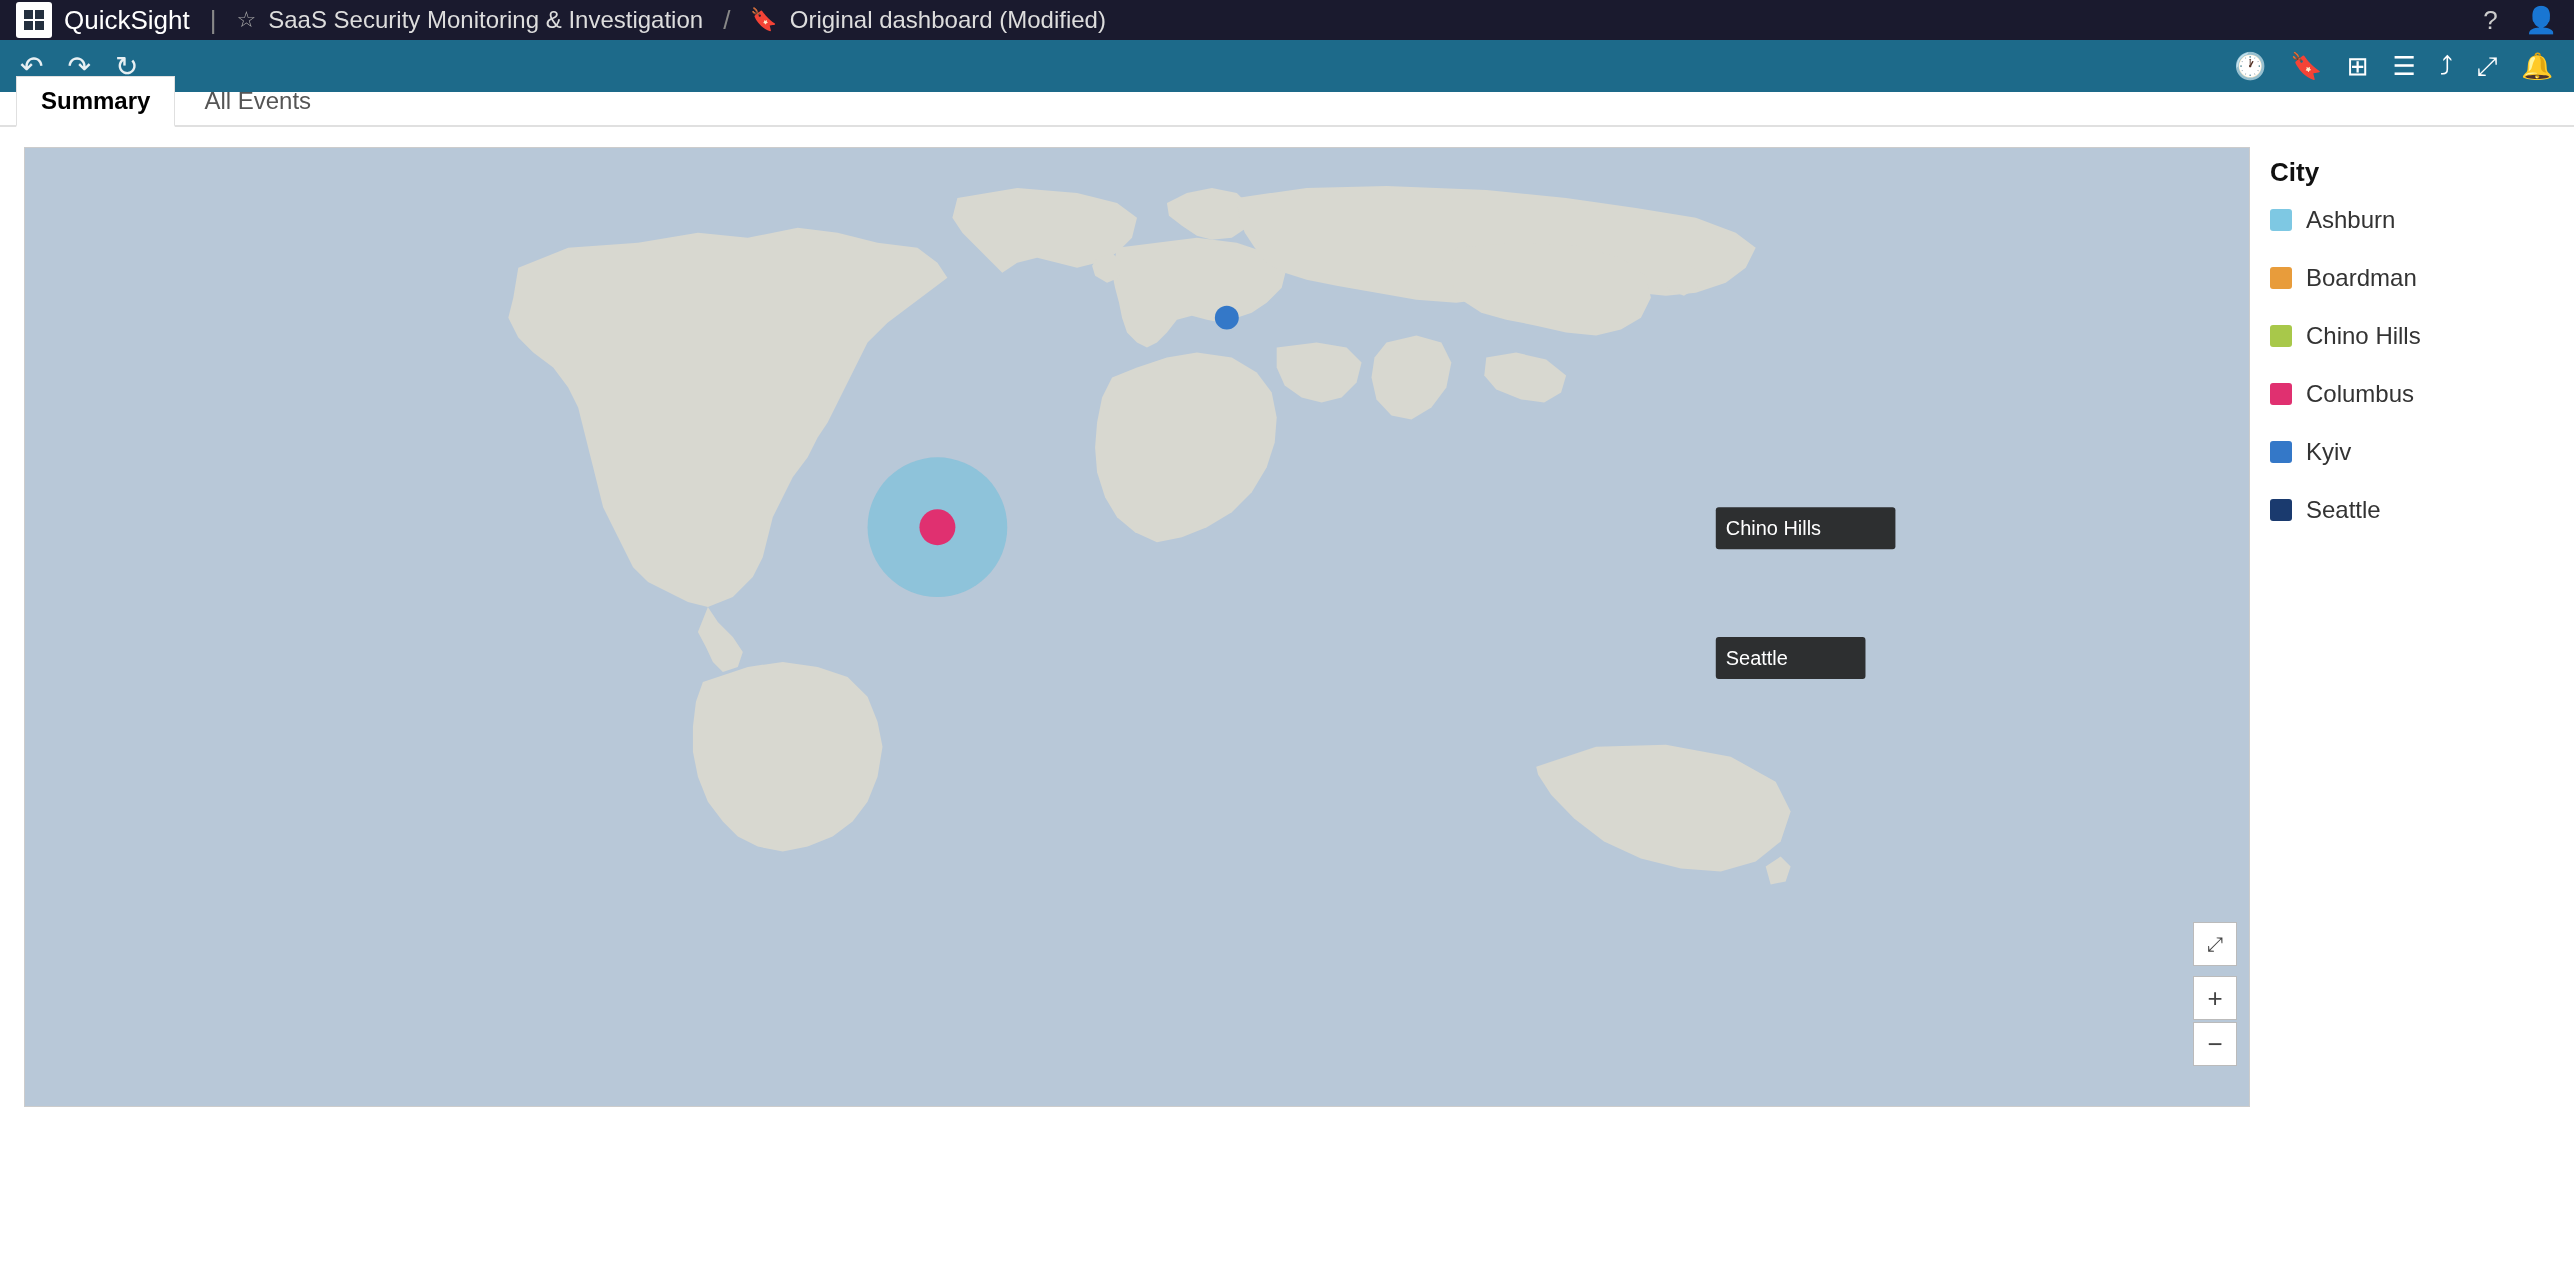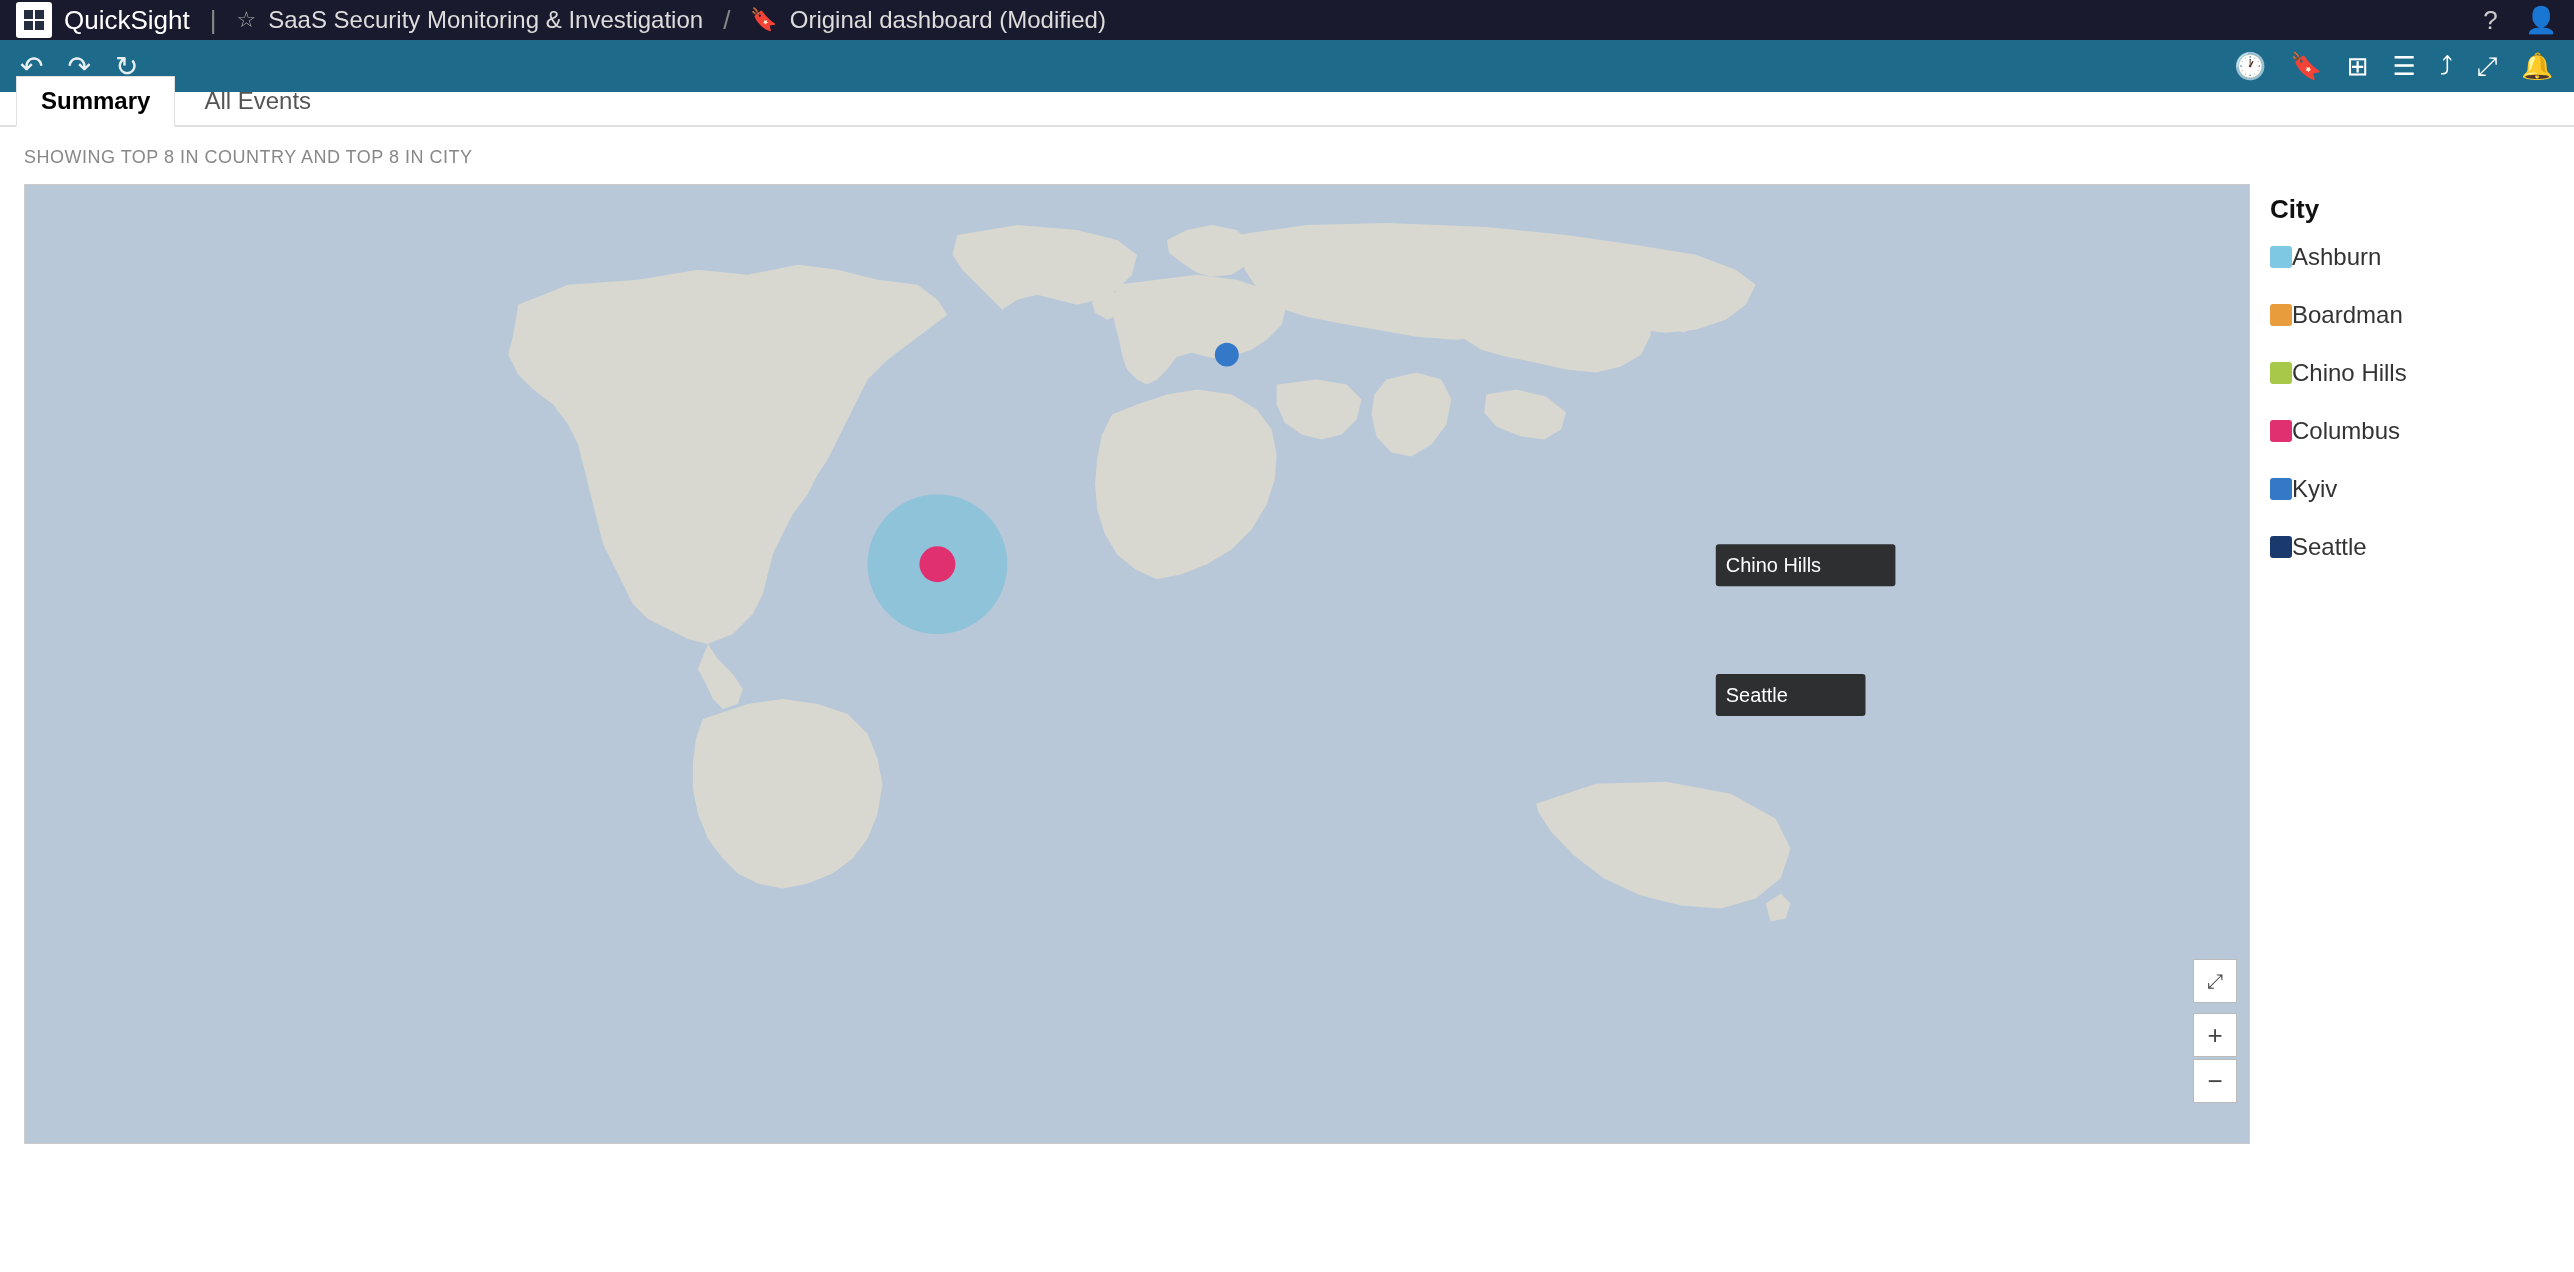--- a/index.html
+++ b/index.html
@@ -203,20 +203,21 @@
     }
     .legend-title {
       font-size: 26px;
       font-weight: 700;
       color: #111;
       margin-bottom: 18px;
     }
     .legend-item {
       display: flex;
       align-items: center;
+      gap: 14px;
       margin-bottom: 30px;
     }
     .legend-dot {
       width: 22px;
       height: 22px;
       border-radius: 3px;
       flex-shrink: 0;
     }
     .legend-label {
       font-size: 24px;
@@ -267,21 +268,20 @@
 <div class="tabs">
   <div class="tab active">
     <span>Summary</span>
   </div>
   <div class="tab">
     <span>All Events</span>
   </div>
 </div>
 
 <div class="main">
-  <div class="chart-subtitle">SHOWING TOP 8 IN COUNTRY AND TOP 8 IN CITY</div>
 
   <div class="map-container">
 
     <div class="map-wrapper">
       <svg class="map-svg" viewBox="0 0 1400 960" xmlns="http://www.w3.org/2000/svg">
 
         <rect width="1400" height="960" fill="#b8c8d8"></rect>
 
         <path d="M 80 120 L 130 100 L 200 95 L 260 85 L 310 90 L 360 80 L 400 85 L 440 95 L 480 100 L 500 115 L 510 130 L 490 145 L 470 160 L 450 175 L 430 195 L 420 215 L 410 235 L 400 255 L 390 275 L 380 290 L 370 310 L 355 330 L 345 350 L 335 370 L 330 390 L 325 410 L 315 430 L 295 450 L 270 460 L 250 455 L 230 445 L 210 435 L 195 420 L 185 400 L 175 380 L 165 360 L 160 340 L 155 320 L 150 300 L 145 280 L 140 260 L 130 240 L 115 220 L 95 205 L 80 190 L 70 170 L 75 150 Z" fill="#d8d8d0"></path>
 

